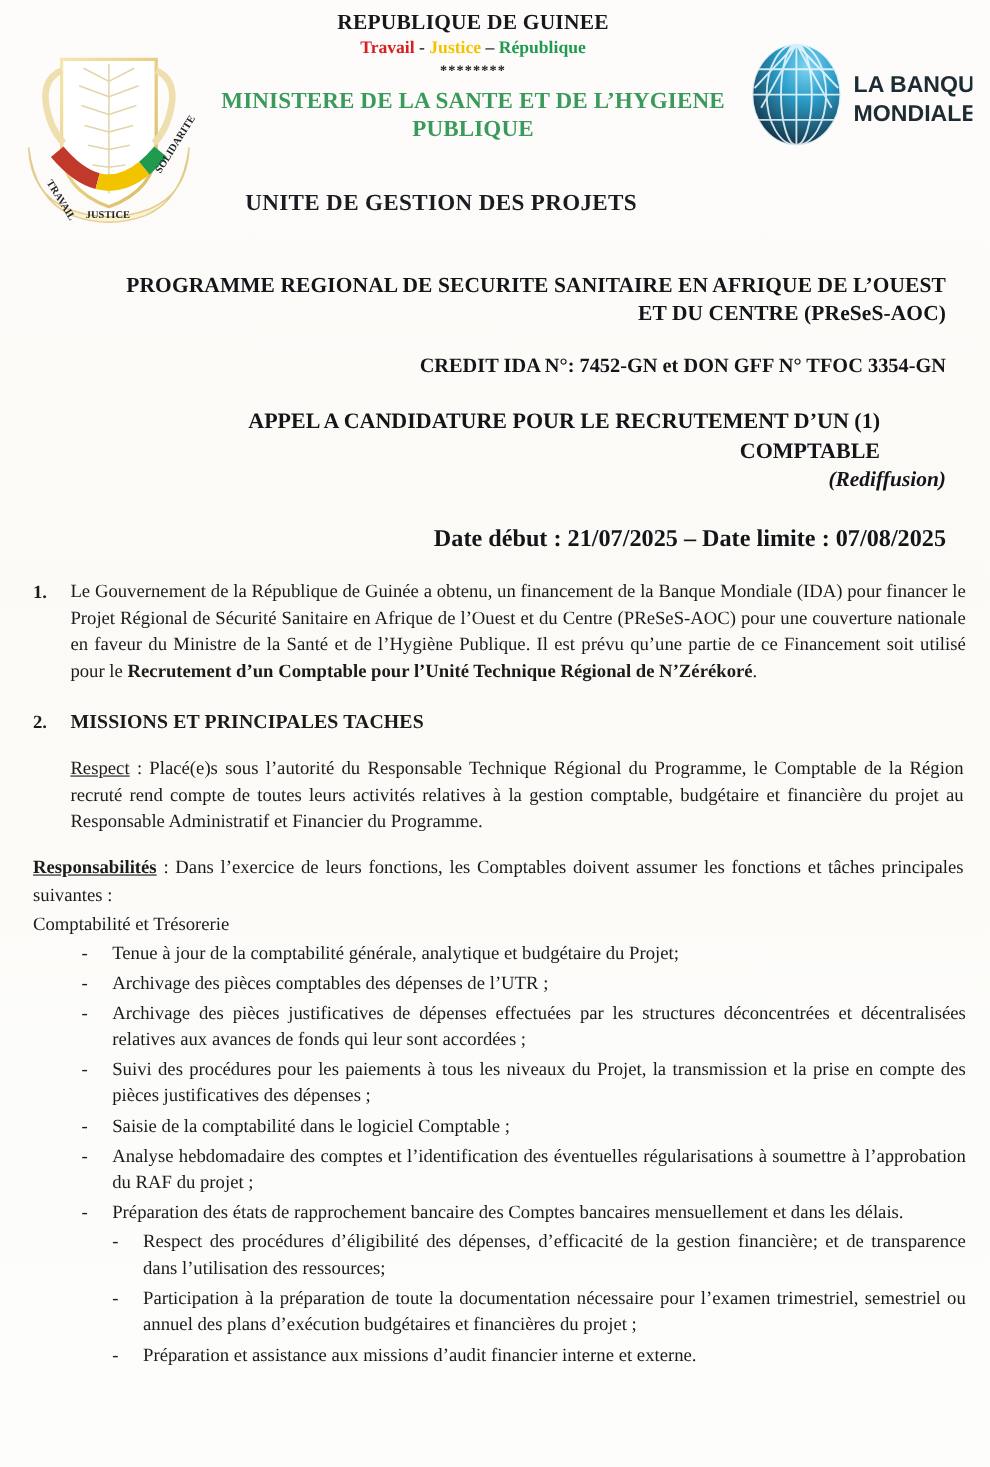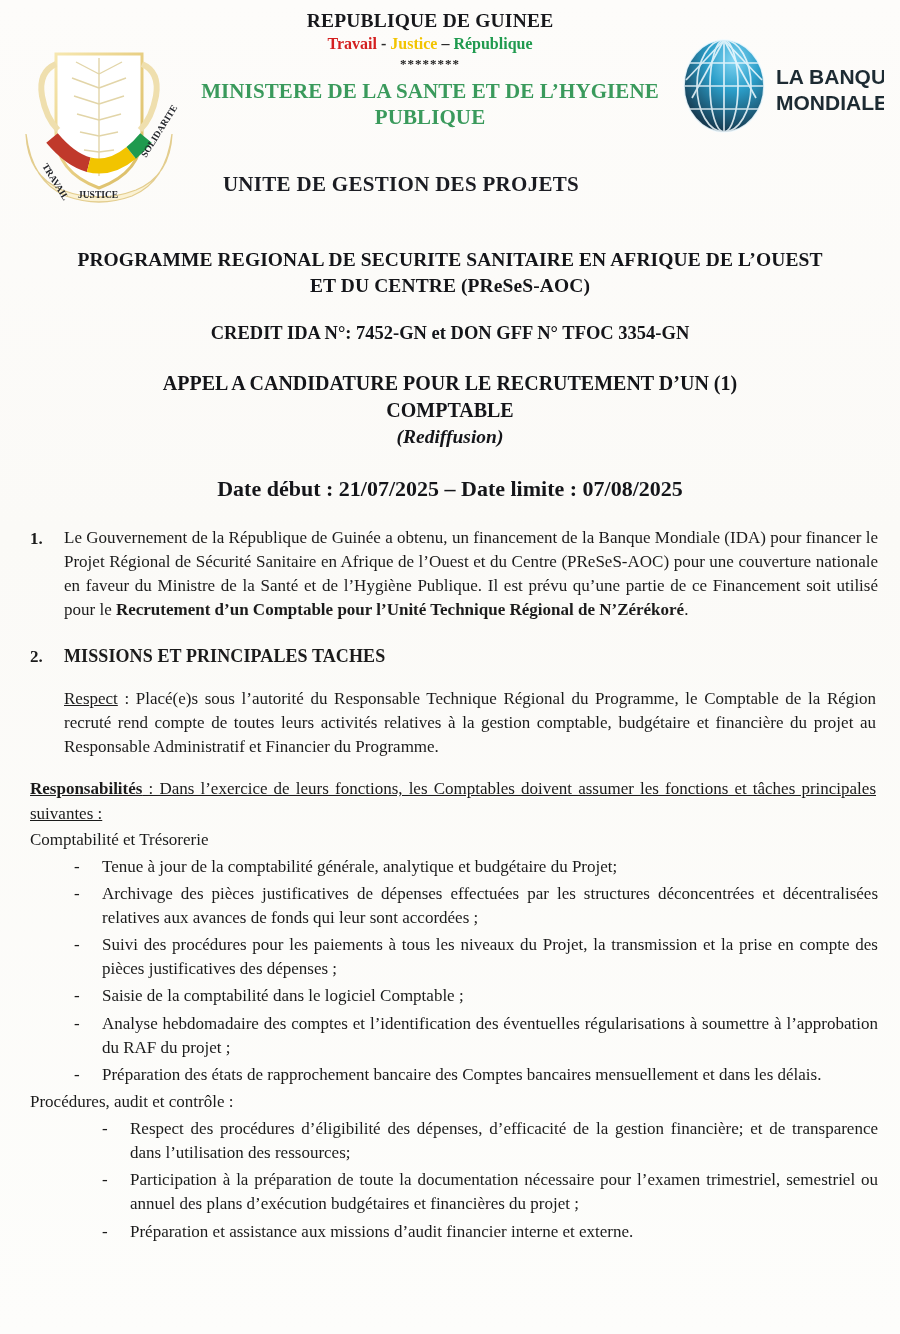--- a/index.html
+++ b/index.html
@@ -96,21 +96,21 @@
     text-align: center;
     font-weight: bold;
     font-size: 21px;
     color: #1b1c22;
     letter-spacing: .3px;
   }
 
   
   .title-block {
     padding: 0 40px;
-    text-align: center;
+    text-align: right;
   }
   .prog-title {
     font-weight: bold;
     font-size: 19.5px;
     line-height: 1.32;
     color: #141519;
     margin-top: 22px;
     letter-spacing: .1px;
   }
   .credit-line {
@@ -180,21 +180,20 @@
   .para {
     margin-top: 18px;
     text-align: justify;
     padding-left: 34px;
     padding-right: 2px;
   }
   .para-flush {
     margin-top: 18px;
     text-align: justify;
     padding-right: 2px;
-    text-decoration: underline;
   }
   .u { text-decoration: underline; }
   .bu { font-weight: bold; text-decoration: underline; }
 
   .sub-head {
     margin-top: 0;
     text-align: left;
   }
 
   ul.dash-list {
@@ -340,28 +339,28 @@
     </div>
 
     <div class="para"><span class="u">Respect</span><span> : Placé(e)s sous l’autorité du Responsable Technique Régional du Programme, le Comptable de la Région recruté rend compte de toutes leurs activités relatives à la gestion comptable, budgétaire et financière du projet au Responsable Administratif et Financier du Programme.</span></div>
 
     <div class="para-flush"><span class="bu">Responsabilités</span><span> : Dans l’exercice de leurs fonctions, les Comptables doivent assumer les fonctions et tâches principales suivantes :</span></div>
 
     <div class="plain-line sub-head">Comptabilité et Trésorerie</div>
 
     <ul class="dash-list lvl1">
       <li>Tenue à jour de la comptabilité générale, analytique et budgétaire du Projet;</li>
+      <li>Archivage des pièces comptables des dépenses de l’UTR ;</li>
       <li>Archivage des pièces justificatives de dépenses effectuées par les structures déconcentrées et décentralisées relatives aux avances de fonds qui leur sont accordées ;</li>
       <li>Suivi des procédures pour les paiements à tous les niveaux du Projet, la transmission et la prise en compte des pièces justificatives des dépenses ;</li>
       <li>Saisie de la comptabilité dans le logiciel Comptable ;</li>
       <li>Analyse hebdomadaire des comptes et l’identification des éventuelles régularisations à soumettre à l’approbation du RAF du projet ;</li>
       <li>Préparation des états de rapprochement bancaire des Comptes bancaires mensuellement et dans les délais.</li>
     </ul>
 
-    <div class="plain-line sub-head">Procédures, audit et contrôle :</div>
 
     <ul class="dash-list lvl2">
       <li>Respect des procédures d’éligibilité des dépenses, d’efficacité de la gestion financière; et de transparence dans l’utilisation des ressources;</li>
       <li>Participation à la préparation de toute la documentation nécessaire pour l’examen trimestriel, semestriel ou annuel des plans d’exécution budgétaires et financières du projet ;</li>
       <li>Préparation et assistance aux missions d’audit financier interne et externe.</li>
     </ul>
 
   </div>
 </div>
 

